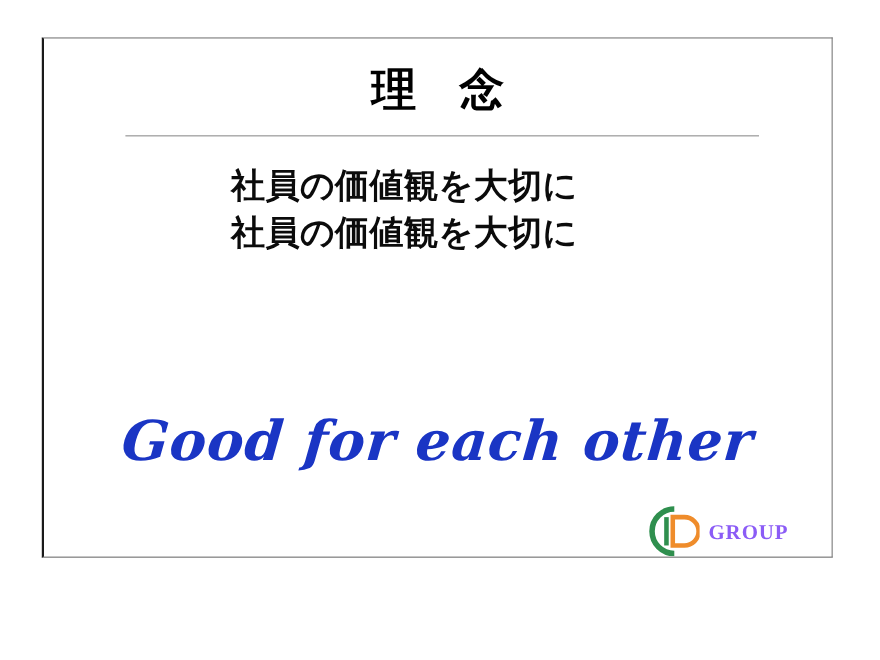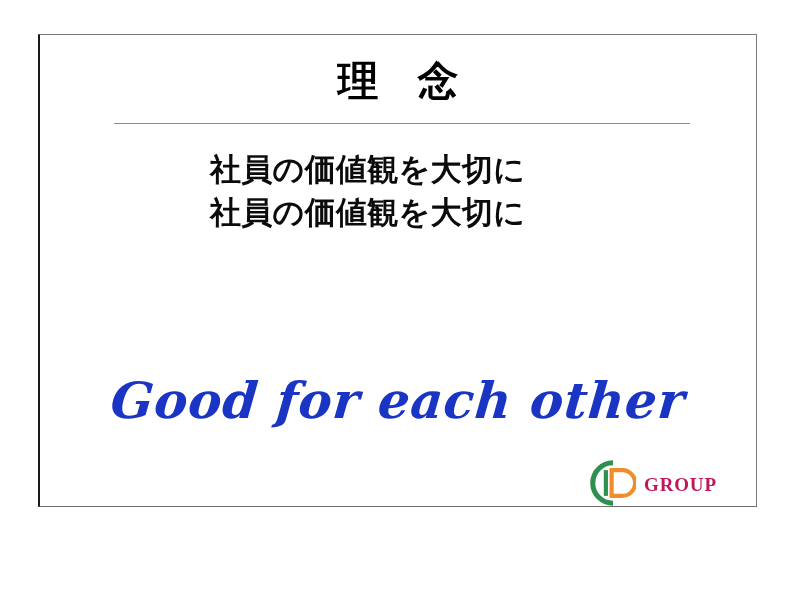--- a/index.html
+++ b/index.html
@@ -130,21 +130,21 @@
     font-weight: 700;
     letter-spacing: 0.045em;
     color: #2f8f4e;
     white-space: pre;
   }
   #logo-sub {
     font-family: "Liberation Serif", "DejaVu Serif", serif;
     font-size: 19px;
     font-weight: 700;
     letter-spacing: 0.045em;
-    color: #be185d;
+    color: #8b5cf6;
     white-space: pre;
     margin-top: 3px;
     text-align: center;
   }
 </style>
 </head>
 <body>
 
 <div id="slide-canvas">
 

